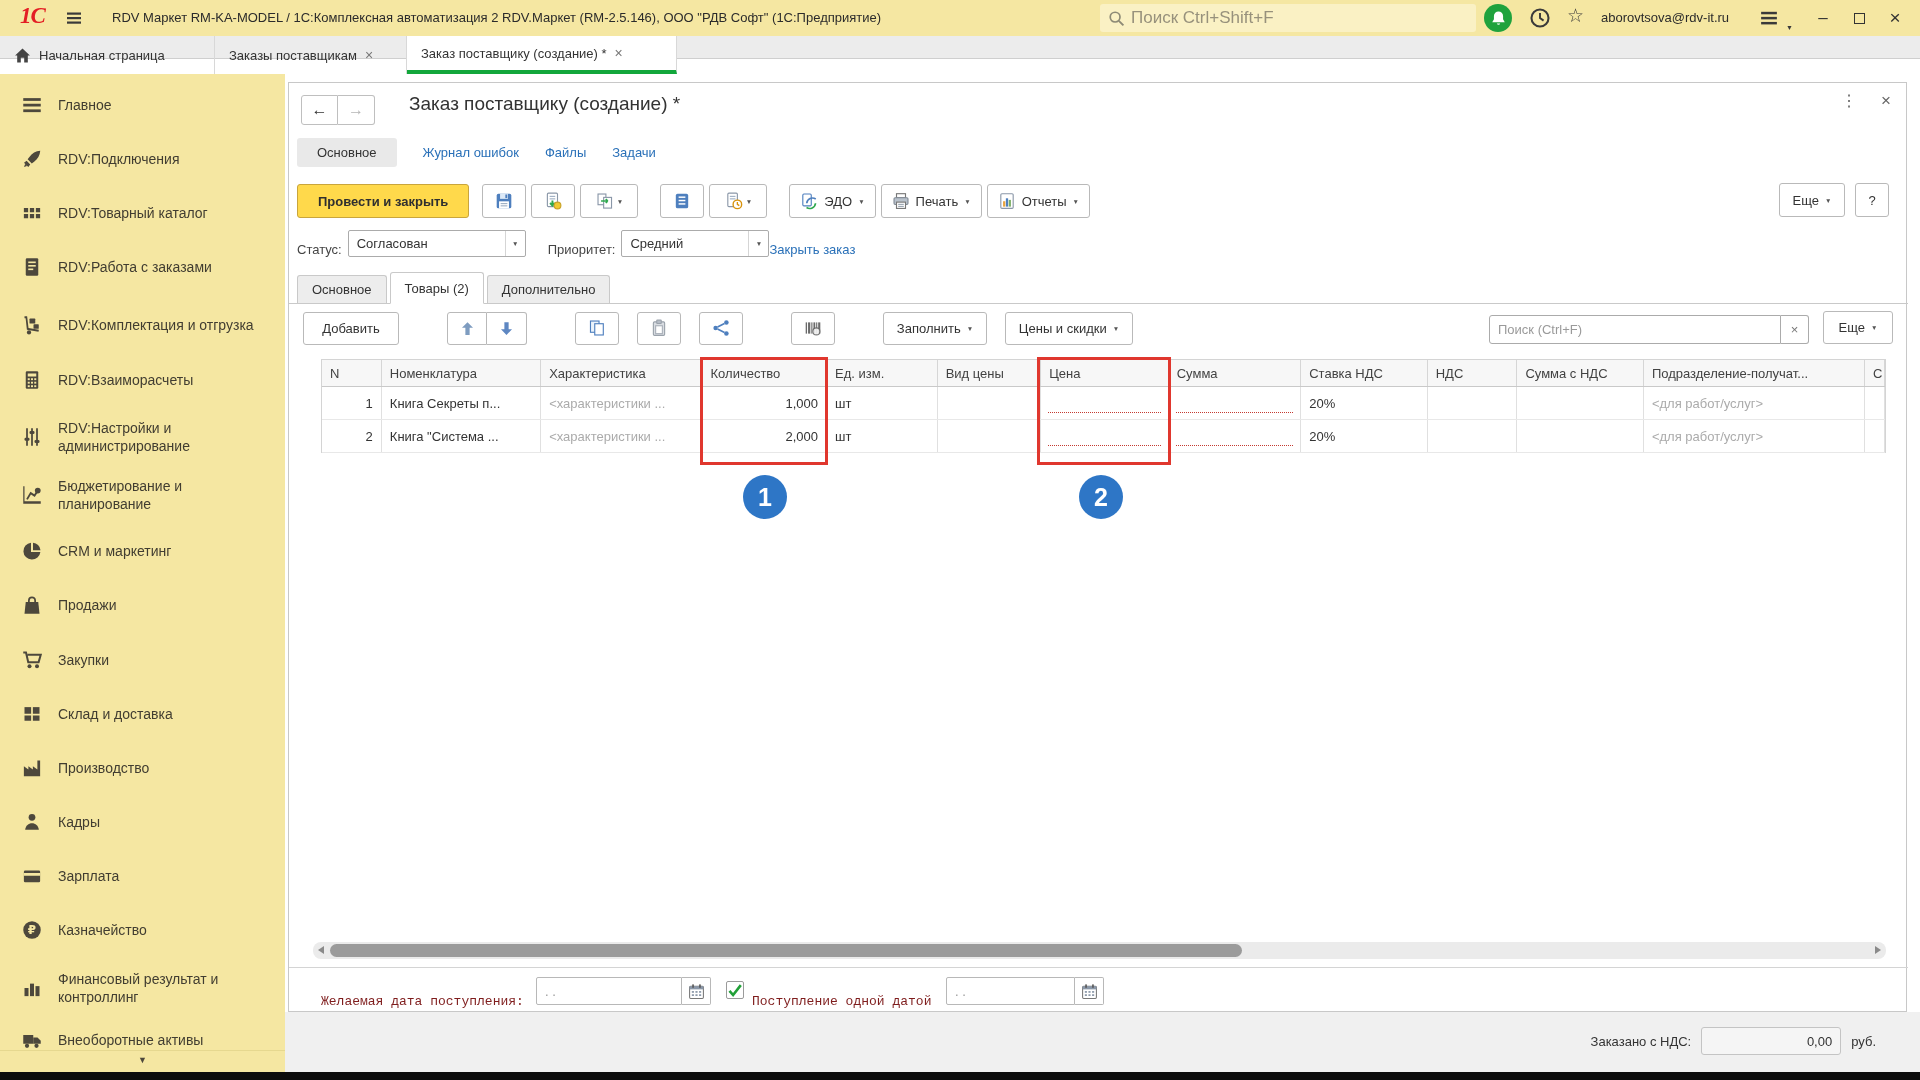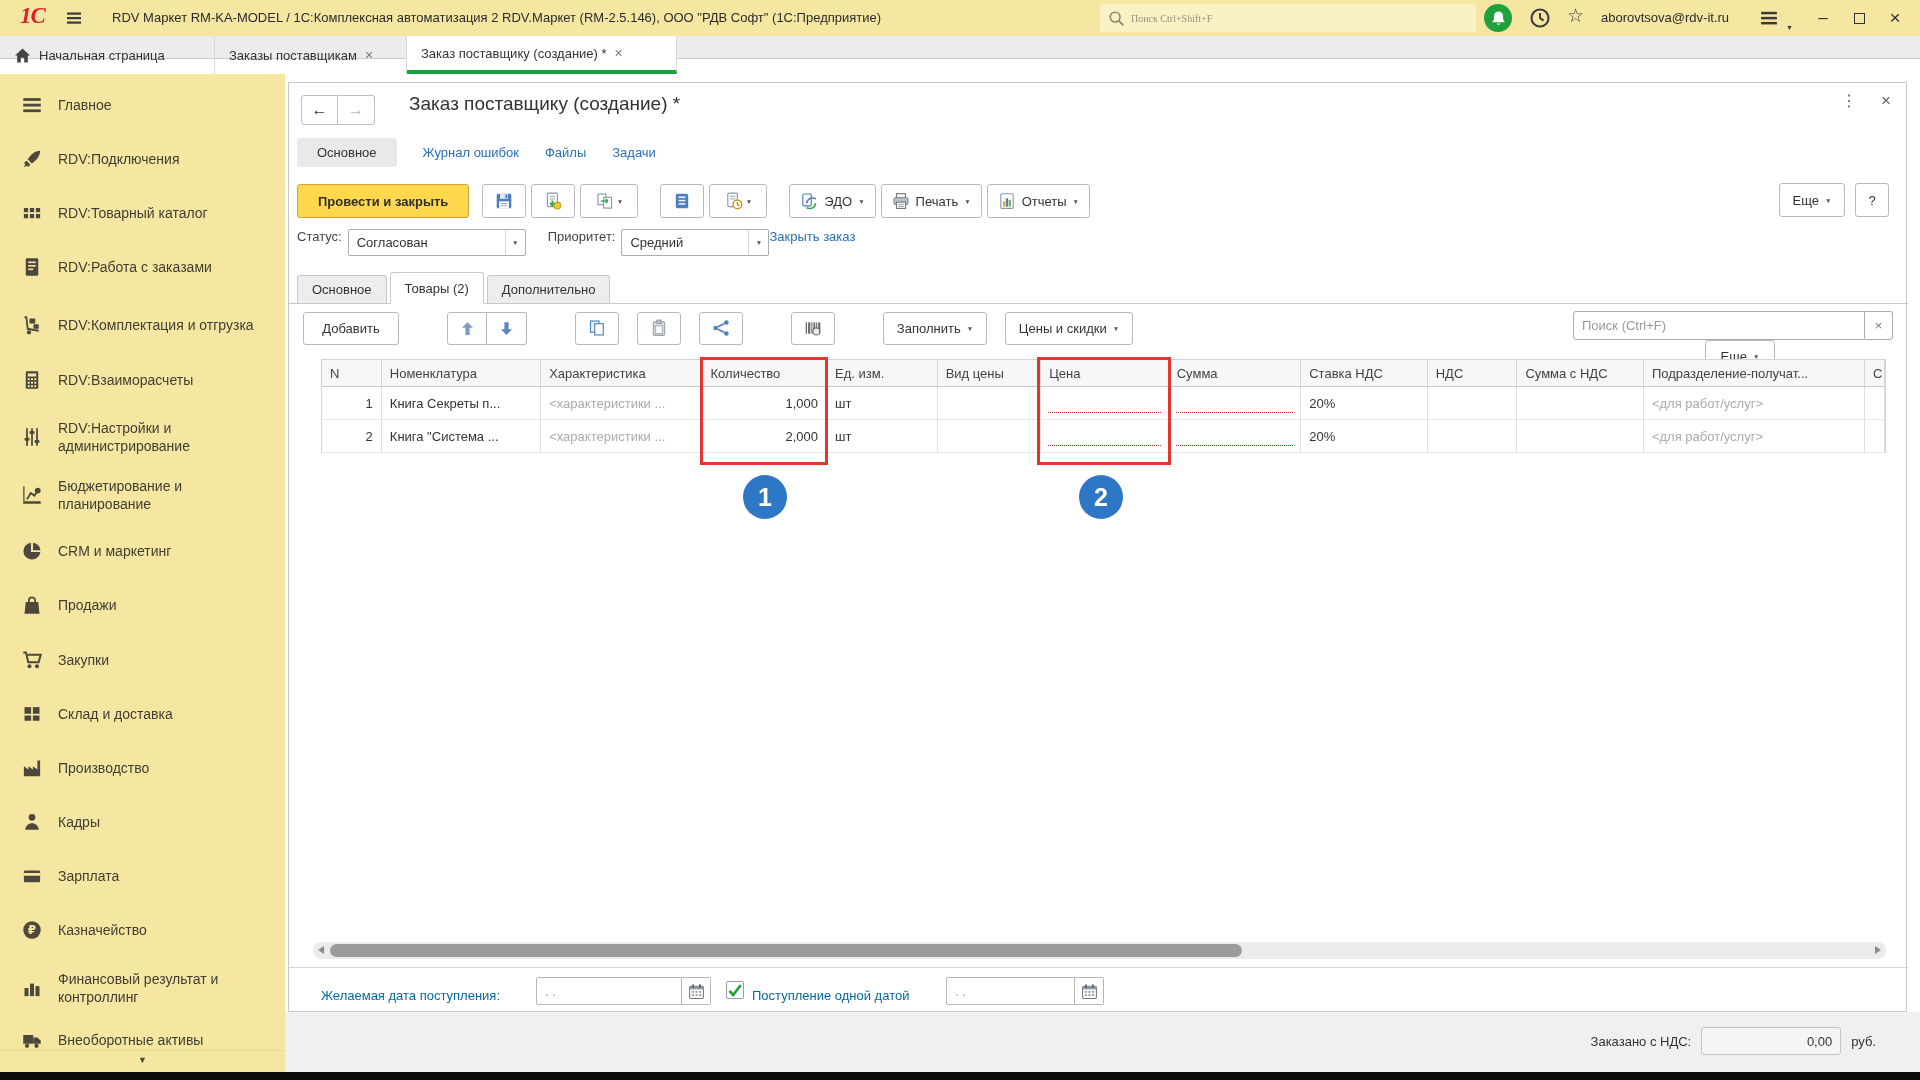--- a/index.html
+++ b/index.html
@@ -7,21 +7,21 @@
   body { font-family:"Liberation Sans", sans-serif; font-size:13px; color:#333; background:#fff; }
   #screen { position:relative; width:1920px; height:1080px; background:#fff; overflow:hidden; }
 
   
   .titlebar { position:absolute; left:0; top:0; width:1920px; height:36px; background:#F5E7A2; }
   .logo1c { position:absolute; left:20px; top:3px; font-size:23px; font-weight:bold; color:#E31E24; font-family:"Liberation Serif", serif; font-style:italic; letter-spacing:-1px; }
   .tb-burger { position:absolute; left:64px; top:10px; width:20px; height:16px; color:#3a3a3a; cursor:pointer; }
   .win-title { position:absolute; left:112px; top:10px; font-size:13px; color:#2b2b2b; white-space:nowrap; }
   .tb-search { position:absolute; left:1100px; top:4px; width:376px; height:28px; background:#FAF1C4; border-radius:3px; display:flex; align-items:center; padding:0 8px; }
   .tb-search svg { flex:0 0 auto; color:#8d8a76; }
-  .tb-search input { flex:1; border:none; background:transparent; outline:none; font-size:10px; color:#000000; margin-left:6px; font-family:Liberation Serif, serif; }
+  .tb-search input { flex:1; border:none; background:transparent; outline:none; font-size:17px; color:#000000; margin-left:6px; font-family:Liberation Sans, sans-serif; }
   .tb-search input::placeholder { color:#97917c; }
   .bell-btn { position:absolute; left:1484px; top:4px; width:28px; height:28px; border-radius:50%; background:#1FA23D; display:flex; align-items:center; justify-content:center; color:#fff; cursor:pointer; }
   .clock-btn { position:absolute; left:1529px; top:7px; width:22px; height:22px; color:#3a3a3a; cursor:pointer; }
   .star-btn { position:absolute; left:1567px; top:4px; font-size:19px; color:#3a3a3a; cursor:pointer; }
   .user-email { position:absolute; left:1601px; top:10px; font-size:13px; color:#2b2b2b; }
   .panel-menu { position:absolute; left:1760px; top:9px; width:26px; height:18px; color:#3a3a3a; cursor:pointer; }
   .panel-menu .crt { position:absolute; right:-7px; bottom:-4px; font-size:7px; color:#3a3a3a; }
   .winctl { position:absolute; top:0; width:30px; height:36px; display:flex; align-items:center; justify-content:center; font-size:17px; color:#333; cursor:pointer; }
   .wc-min { left:1808px; }
   .wc-max { left:1844px; }
@@ -69,38 +69,38 @@
   .btn.ic-only { width:44px; padding:0; }
   .btn.ic-caret { width:58px; padding:0; gap:3px; }
   .caret { font-size:6.5px; color:#555; }
   .btn-yellow { background:#FFD94B; border:1px solid #C9A53C; border-radius:3px; height:34px; padding:0 20px; font-weight:bold; font-size:13px; color:#2f2f2f; display:flex; align-items:center; cursor:pointer; margin-right:8px; }
   .gap18 { width:12px; }
   .tb-right { position:absolute; display:flex; gap:10px; }
   .ico16 { width:17px; height:17px; display:block; }
   .ico18 { width:18px; height:18px; display:block; }
 
   
-  .statusrow { position:absolute; left:8px; top:146px; height:28px; display:flex; align-items:flex-start; }
+  .statusrow { position:absolute; left:8px; top:146px; height:28px; display:flex; align-items:flex-end; }
   .fldlabel { color:#444; margin-right:6px; }
   .select { height:27px; background:#fff; border:1px solid #ABABAB; border-radius:2px; display:flex; align-items:center; cursor:pointer; }
   .select .val { flex:1; padding:0 8px; color:#333; }
   .select .sc { width:20px; height:100%; display:flex; align-items:center; justify-content:center; border-left:1px solid #D5D5D5; }
 
   
   .subtabs { position:absolute; left:0; top:188px; width:1619px; height:33px; border-bottom:1px solid #C9C9C9; padding-left:8px; display:flex; align-items:flex-end; }
   .stab { background:#EDEDED; border:1px solid #C9C9C9; border-bottom:none; border-radius:3px 3px 0 0; height:28px; padding:0 14px; display:flex; align-items:center; margin-right:3px; color:#333; cursor:pointer; }
   .stab.active { background:#fff; height:32px; margin-bottom:-1px; border-bottom:1px solid #fff; z-index:2; }
 
   
   .itoolbar { position:absolute; left:14px; top:228px; height:34px; display:flex; align-items:center; gap:18px; width:1590px; }
   .btn.h33 { height:33px; }
   .joined { display:flex; }
   .joined .btn:first-child { border-radius:3px 0 0 3px; }
   .joined .btn:last-child { border-radius:0 3px 3px 0; border-left:none; }
-  .it-right { position:absolute; right:0; top:0; display:flex; align-items:center;flex-direction:column; }
+  .it-right { position:absolute; right:0; top:0; display:flex; align-items:flex-end; }
   .searchwrap { display:flex; }
   .searchwrap input { width:292px; height:29px; border:1px solid #ABABAB; border-radius:3px 0 0 3px; padding:0 8px; font-size:13px; color:#333; outline:none; font-family:inherit; }
   .searchwrap input::placeholder { color:#9a9a9a; }
   .sw-x { width:28px; height:29px; border:1px solid #ABABAB; border-left:none; border-radius:0 3px 3px 0; background:#fff; display:flex; align-items:center; justify-content:center; color:#777; cursor:pointer; }
   .it-more { margin-left:14px; }
 
   
   .grid { position:absolute; left:32px; top:276px; width:1565px; border:1px solid #D4D4D4; border-bottom:none; overflow:hidden; }
   .g-head { display:flex; height:27px; background:#F7F7F7; border-bottom:1px solid #C9C9C9; }
   .g-row { display:flex; height:33px; border-bottom:1px solid #E8E8E8; background:#fff; cursor:pointer; }
@@ -114,21 +114,21 @@
 
   
   .hscroll { position:absolute; left:24px; top:859px; width:1573px; height:17px; background:#EBEBEB; border-radius:8px; display:flex; align-items:center; }
   .hs-thumb { position:absolute; left:17px; width:912px; height:13px; top:2px; background:#9B9B9B; border-radius:7px; cursor:pointer; }
   .hs-ar { position:absolute; top:4px; width:0; height:0; border-top:4.5px solid transparent; border-bottom:4.5px solid transparent; cursor:pointer; }
   .hs-l { left:5px; border-right:6px solid #8a8a8a; }
   .hs-r { right:5px; border-left:6px solid #8a8a8a; }
 
   
   .daterow { position:absolute; left:0; top:884px; width:1619px; height:45px; border-top:1px solid #D4D4D4; }
-  .daterow .lab { position:absolute; top:20px; color:#0369a1; }
+  .daterow .lab { position:absolute; top:26px; color:#7f1d1d;font-family:Liberation Mono, monospace; }
   .dinput { position:absolute; top:9px; height:28px; border:1px solid #B8B8B8; border-radius:2px 0 0 2px; background:#fff; color:#9a9a9a; font-size:13px; padding:0 8px; outline:none; font-family:inherit; }
   .calbtn { position:absolute; top:9px; width:29px; height:28px; background:#fff; border:1px solid #B8B8B8; border-left:none; border-radius:0 2px 2px 0; display:flex; align-items:center; justify-content:center; cursor:pointer; }
   .checkbox { position:absolute; top:13px; width:18px; height:18px; background:#fff; border:1px solid #9b9b9b; border-radius:2px; display:flex; align-items:center; justify-content:center; cursor:pointer; }
 
   
   .totals { position:absolute; right:44px; top:15px; display:flex; align-items:center; gap:10px; }
   .totals .tbox { width:140px; height:28px; background:#F5F5F5; border:1px solid #C4C4C4; border-radius:3px; display:flex; align-items:center; justify-content:flex-end; padding:0 8px; color:#333; }
 
   
   .annbox { position:absolute; border:3px solid #E0372E; background:transparent; pointer-events:none; }

